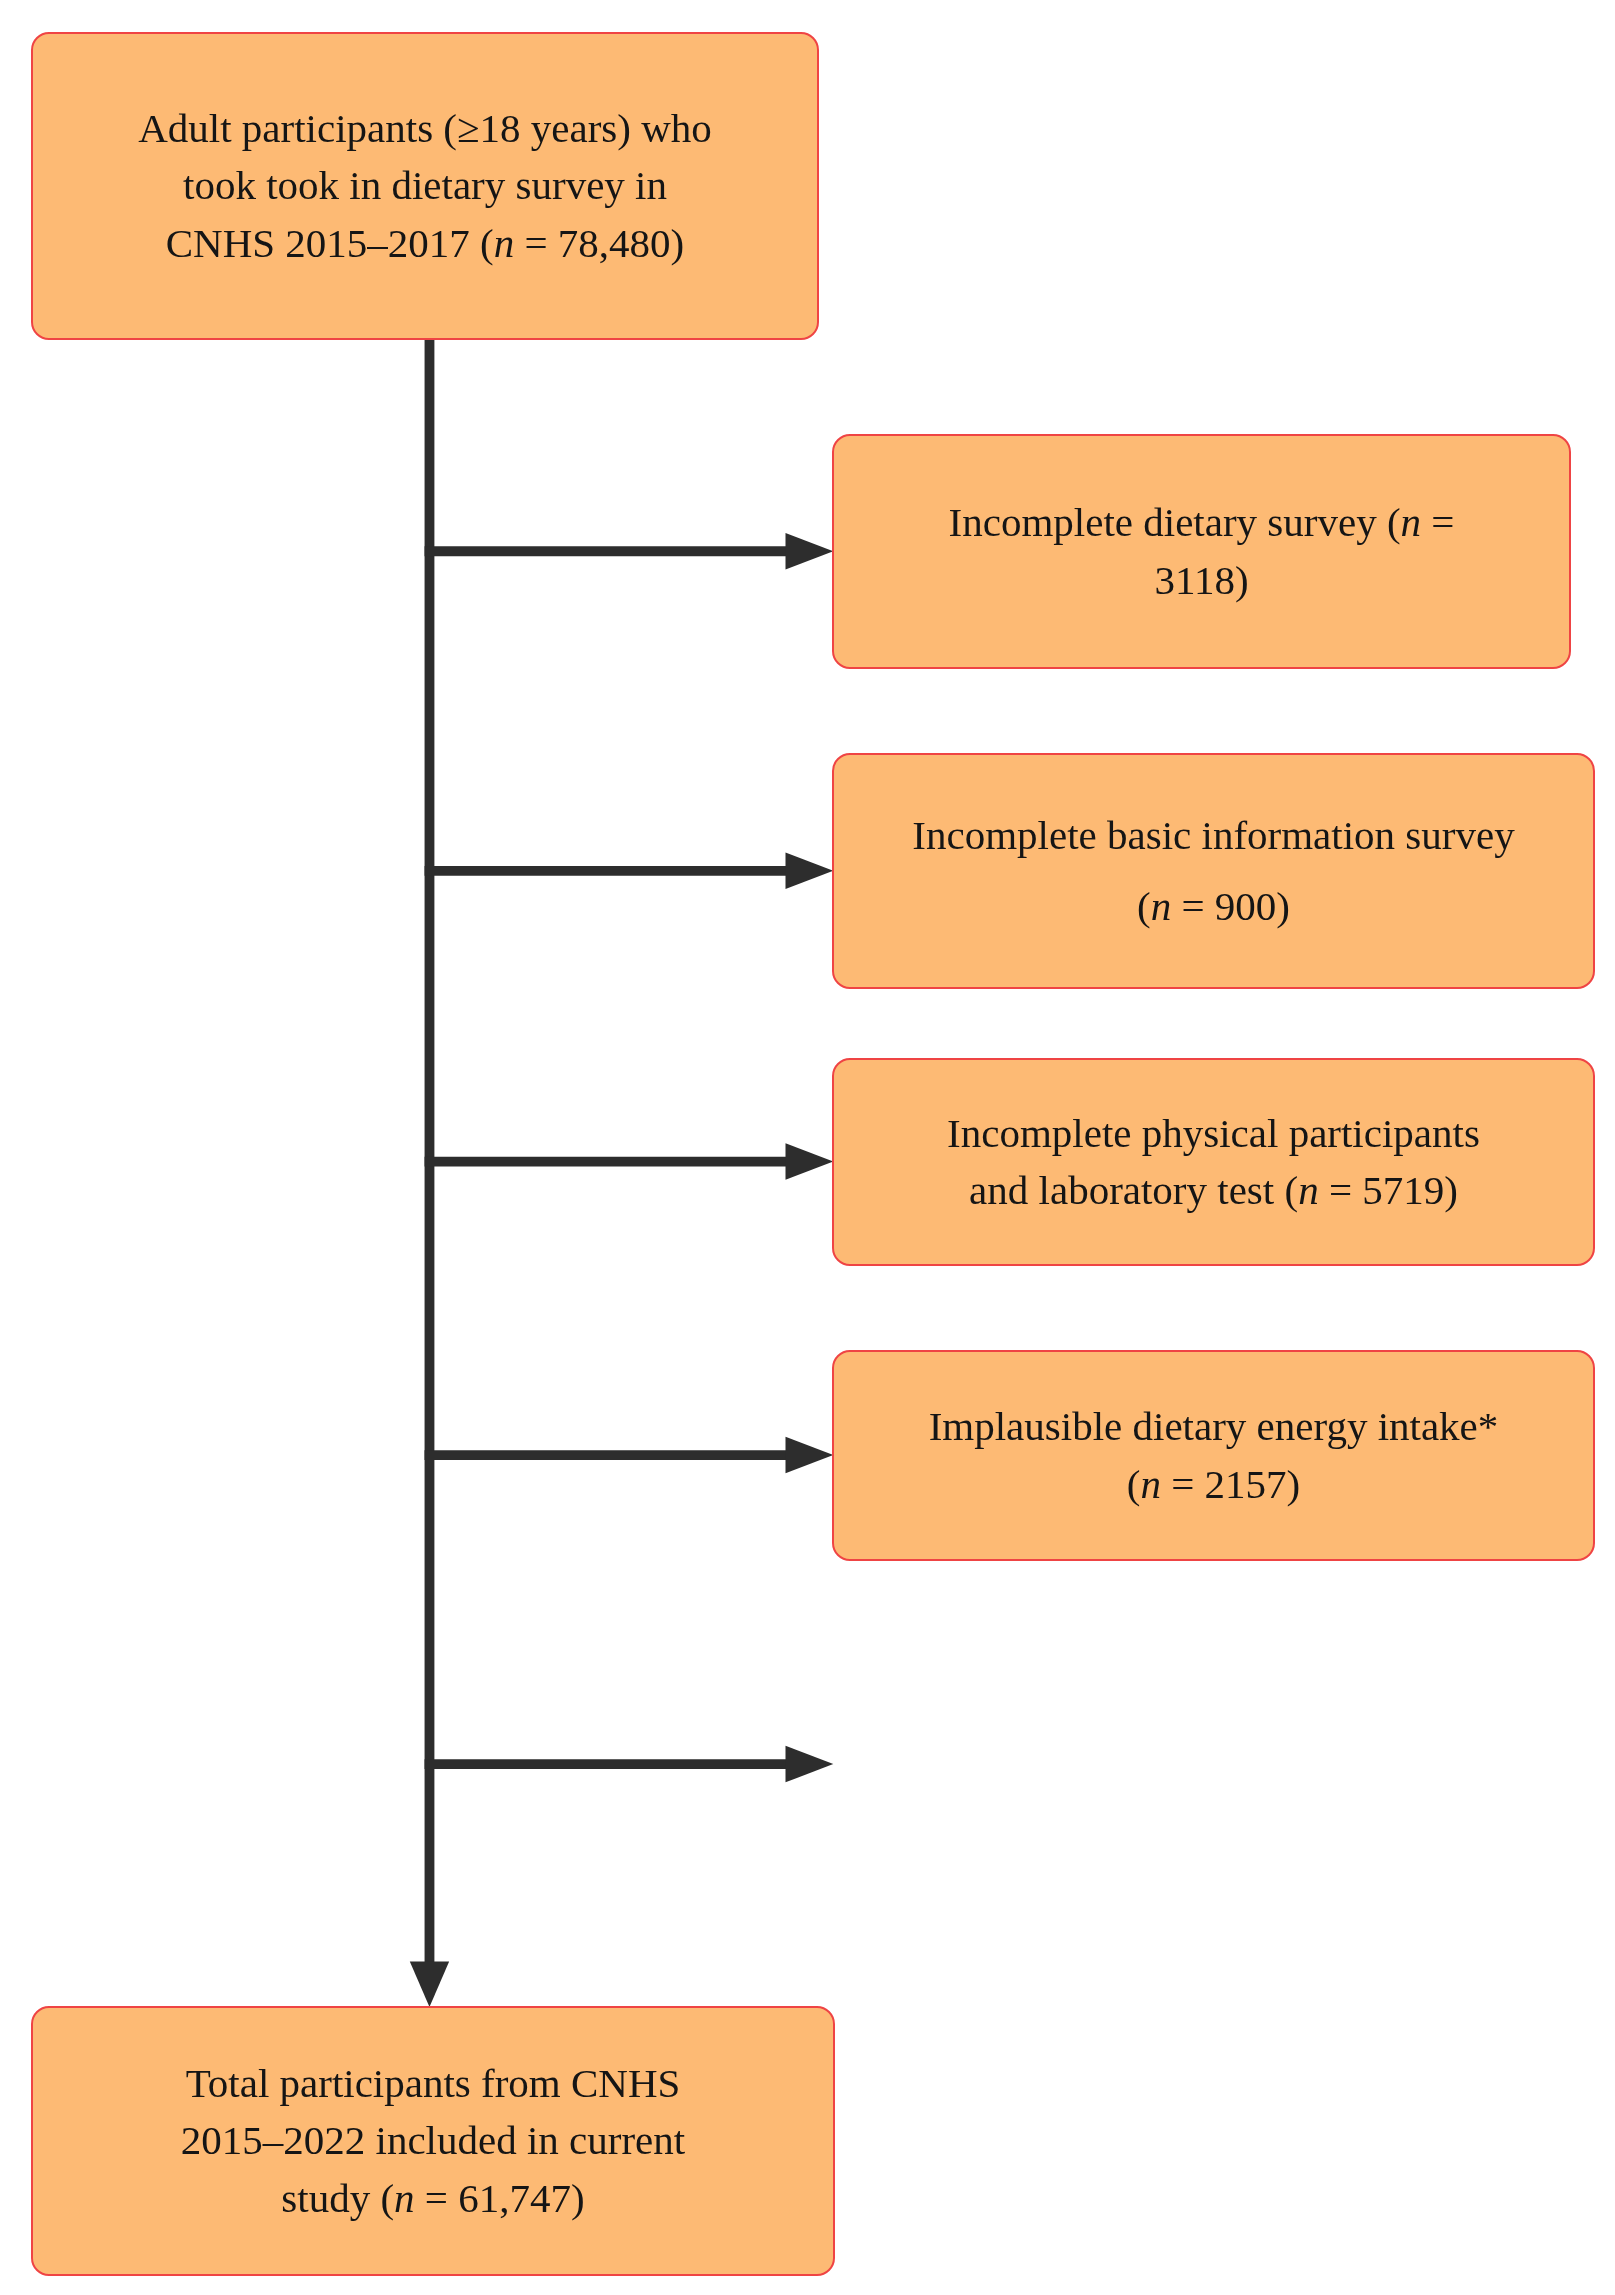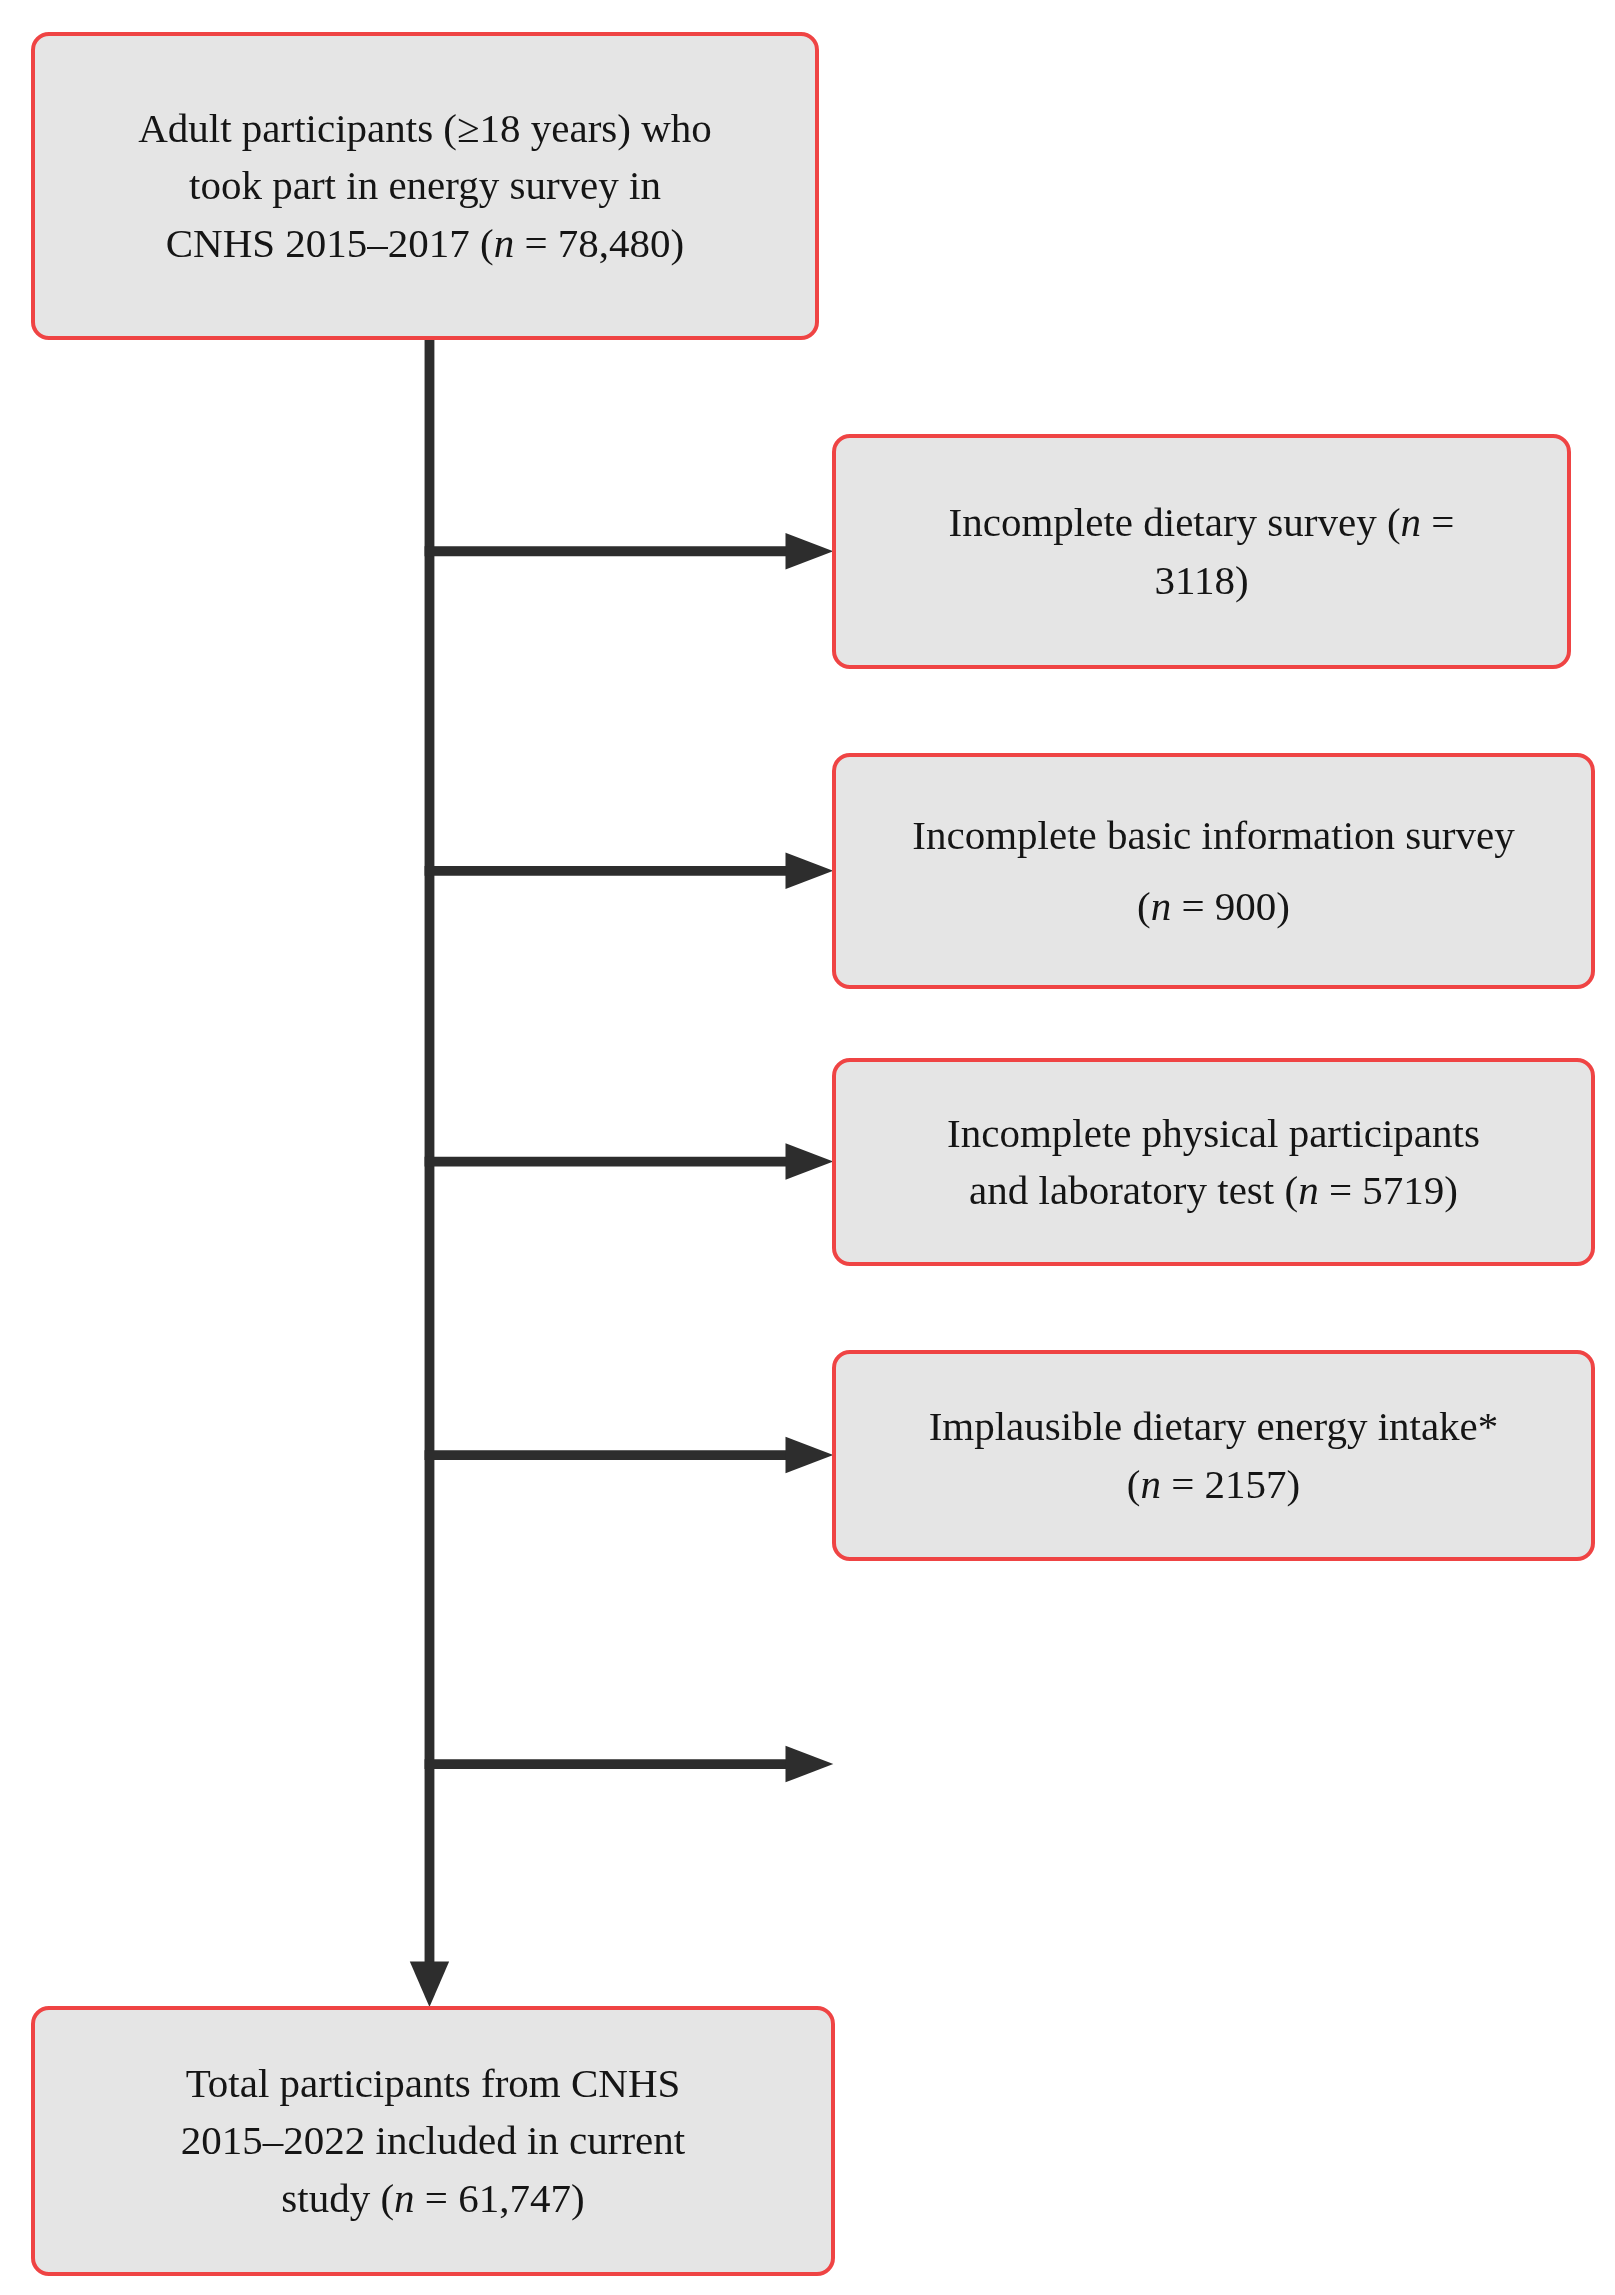--- a/index.html
+++ b/index.html
@@ -18,22 +18,22 @@
   #connectors {
     position: absolute;
     left: 0;
     top: 0;
     width: 1616px;
     height: 2295px;
   }
   .node {
     position: absolute;
     box-sizing: border-box;
-    background: #e5e5e5;
-    border: 4px solid #ef4444;
+    background: #fdba74;
+    border: 2px solid #ef4444;
     border-radius: 18px;
     display: flex;
     flex-direction: column;
     align-items: center;
     justify-content: center;
     text-align: center;
     font-size: 41px;
     padding: 6px 17px;
   }
   .line {
@@ -74,21 +74,21 @@
 
     <line x1="604" y1="2072" x2="1122" y2="2072" stroke="#2d2d2d" stroke-width="14"></line>
     <polygon points="1118,2046 1118,2098 1186,2072" fill="#2d2d2d"></polygon>
 
     <line x1="604" y1="2512" x2="1122" y2="2512" stroke="#2d2d2d" stroke-width="14"></line>
     <polygon points="1118,2486 1118,2538 1186,2512" fill="#2d2d2d"></polygon>
   </svg>
 
   <div class="node" id="node-enrollment">
     <span class="line mathline">Adult participants (≥18 years) who</span>
-    <span class="line mathline">took part in energy survey in</span>
+    <span class="line mathline">took took in dietary survey in</span>
     <span class="line mathline">CNHS 2015–2017 (<i>n</i> = 78,480)</span>
   </div>
 
   <div class="node" id="node-excl-0">
     <span class="line mathline">Incomplete dietary survey (<i>n</i> =</span>
     <span class="line mathline">3118)</span>
   </div>
 
   <div class="node" id="node-excl-1">
     <span class="line mathline">Incomplete basic information survey</span>

